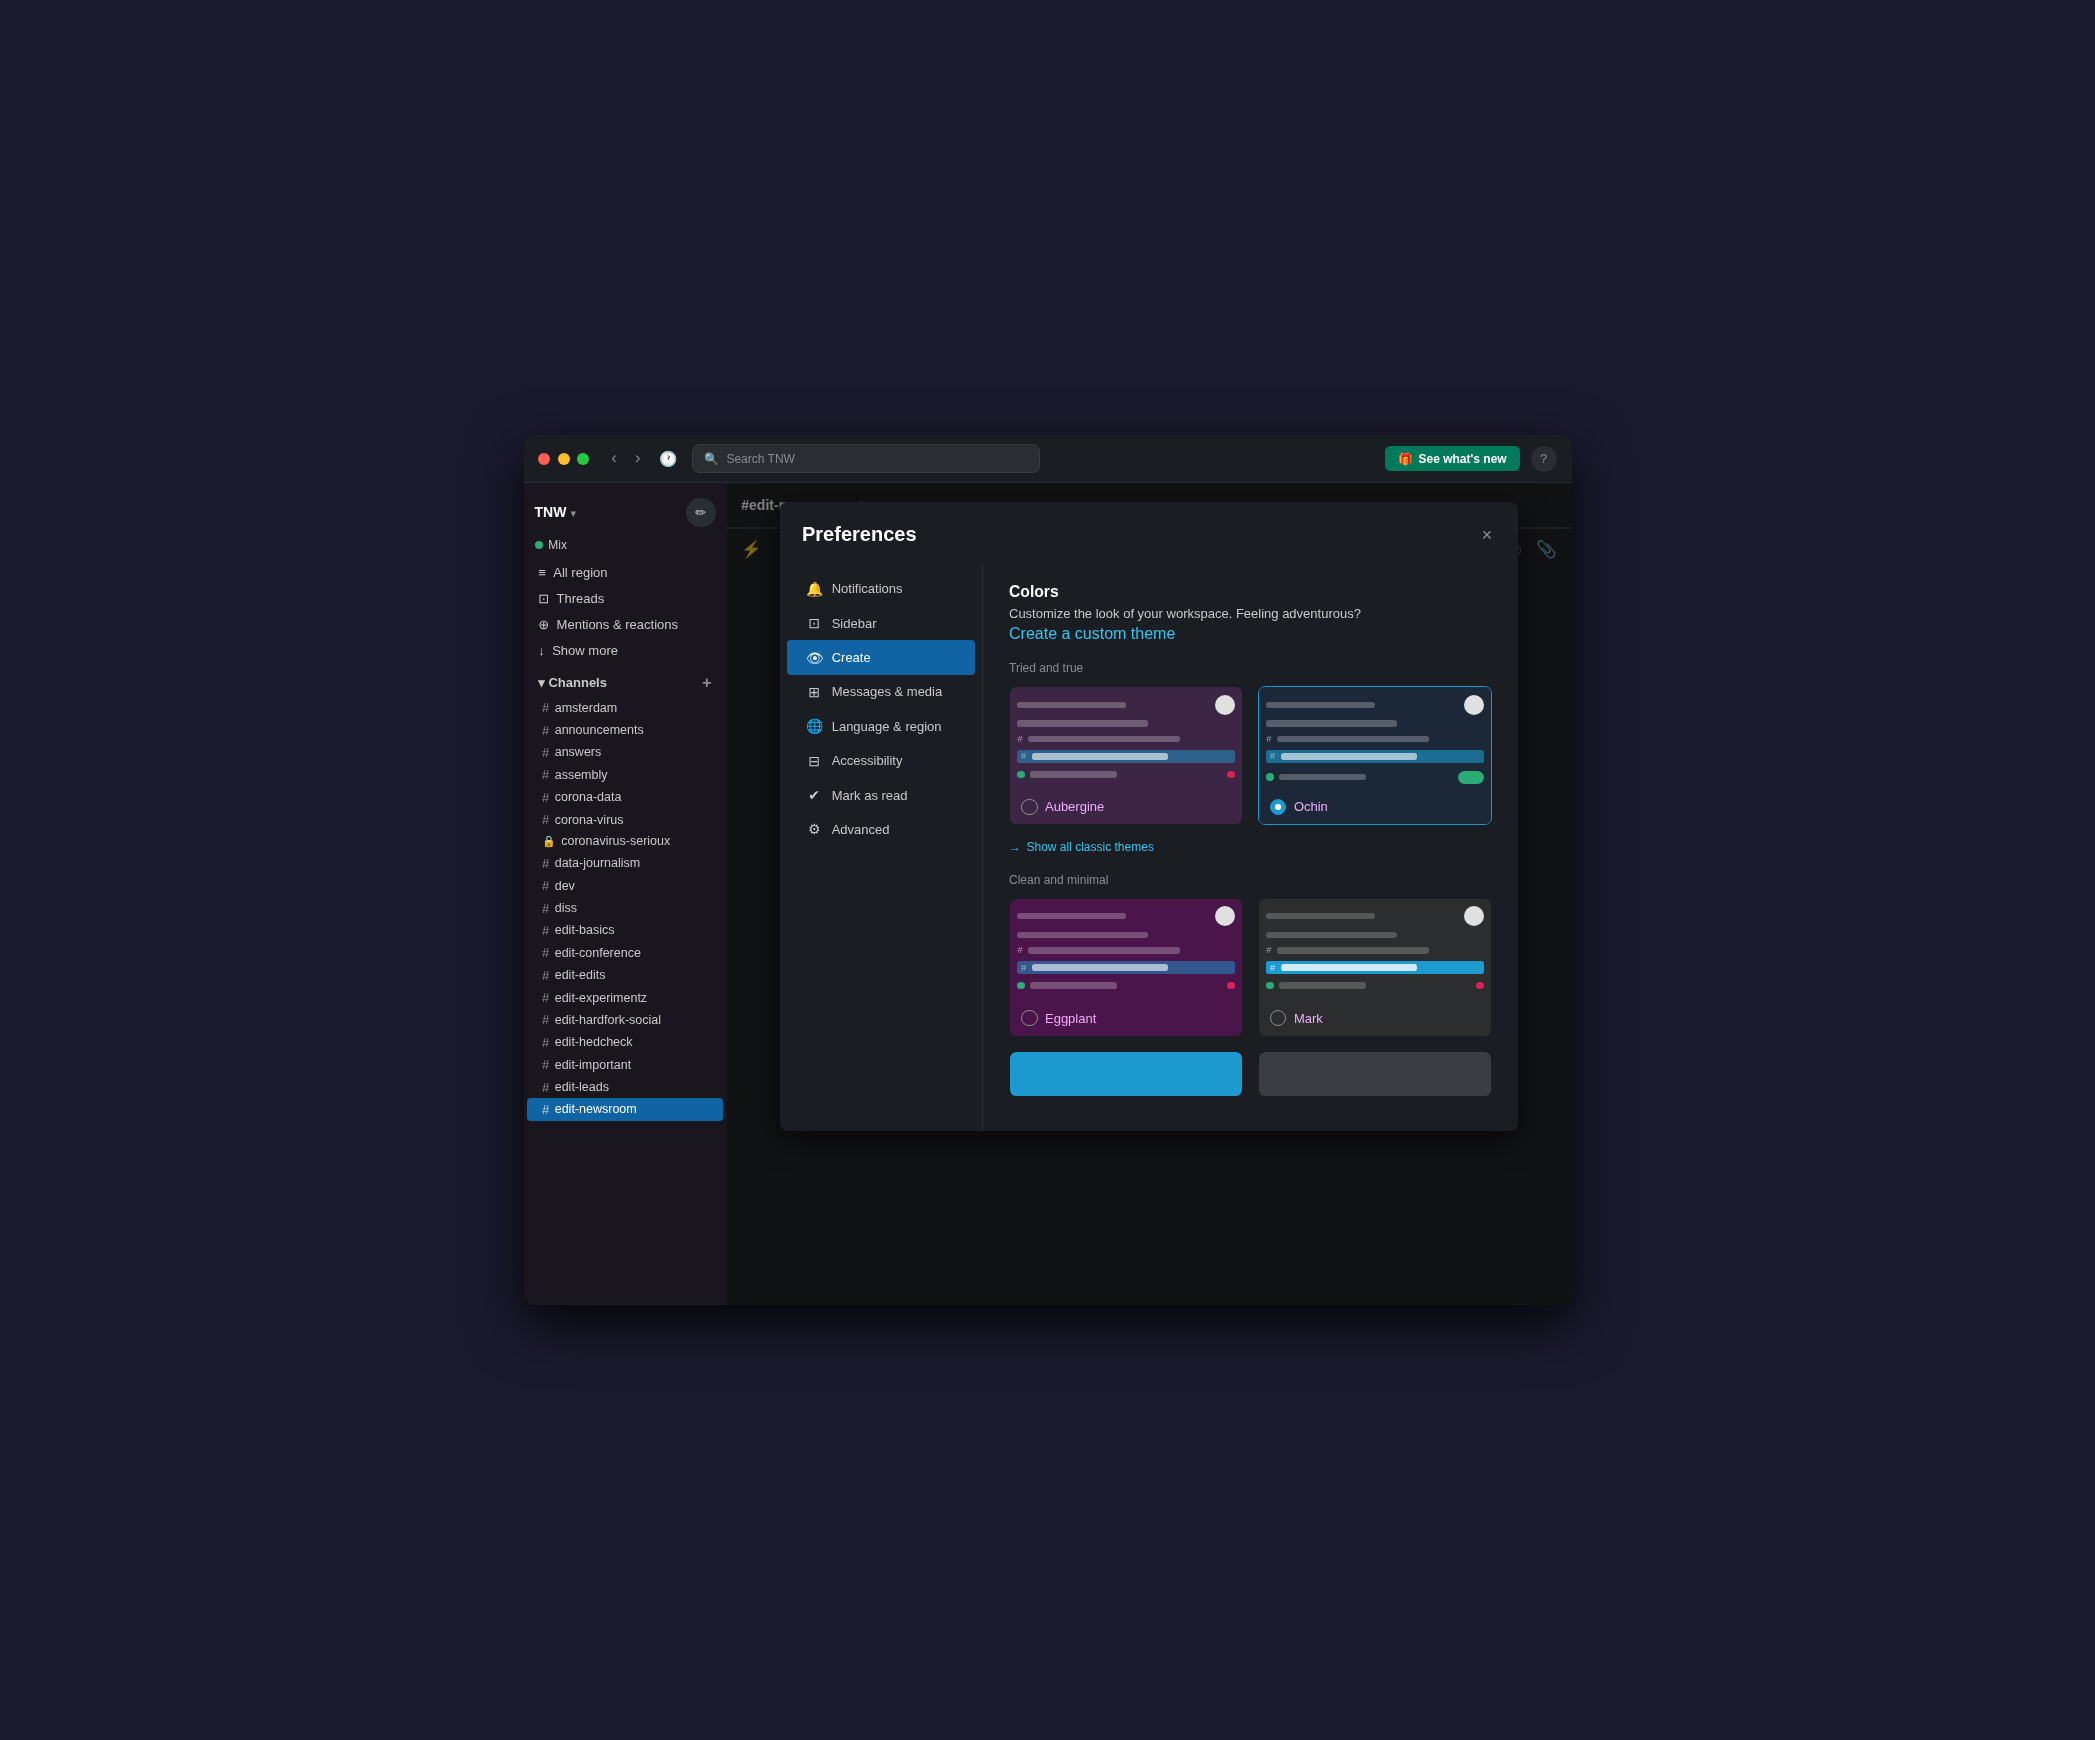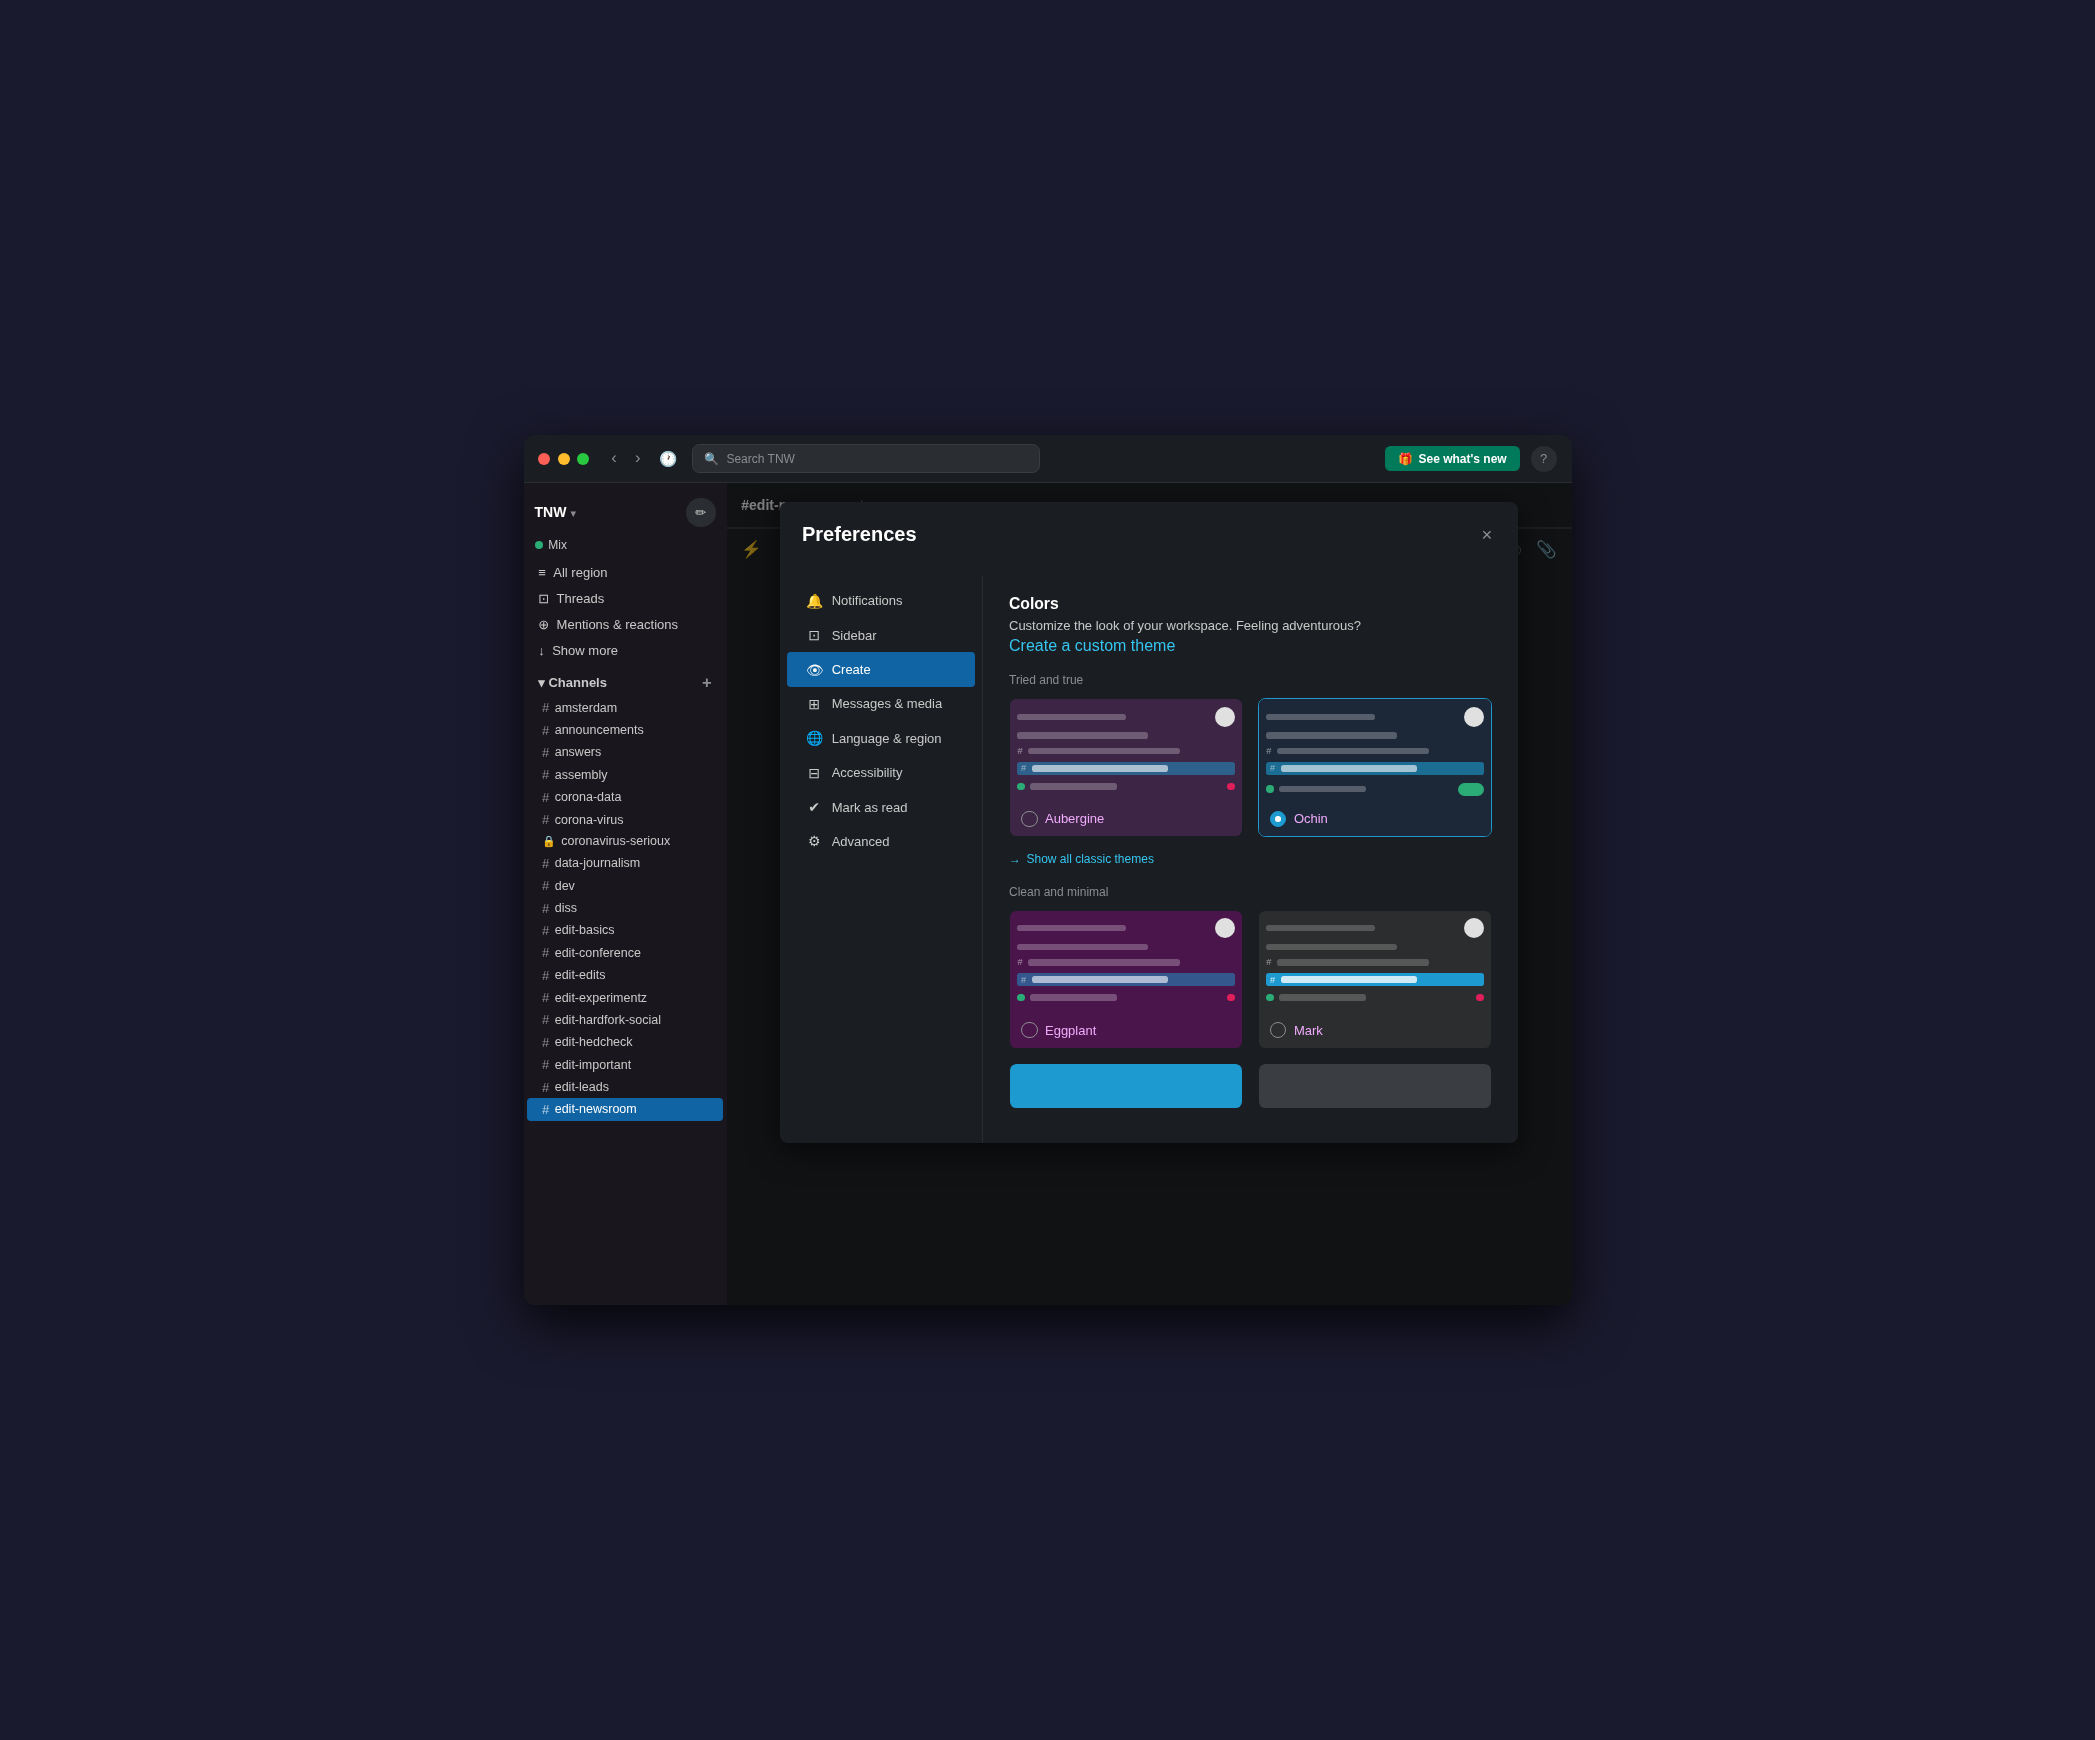--- a/index.html
+++ b/index.html
@@ -225,21 +225,20 @@
     }
     .modal {
       background: #1a1d21;
       border-radius: 7.4px;
       width: 738px;
       max-height: 794px;
       display: flex;
       flex-direction: column;
       box-shadow: 0 7.4px 29.5px rgba(0,0,0,0.6);
       overflow: hidden;
-      gap: 12px;
     }
     .modal-header {
       display: flex;
       align-items: center;
       justify-content: space-between;
       padding: 18.5px 22px 14.8px;
       flex-shrink: 0;
     }
     .modal-title {
       color: white;

